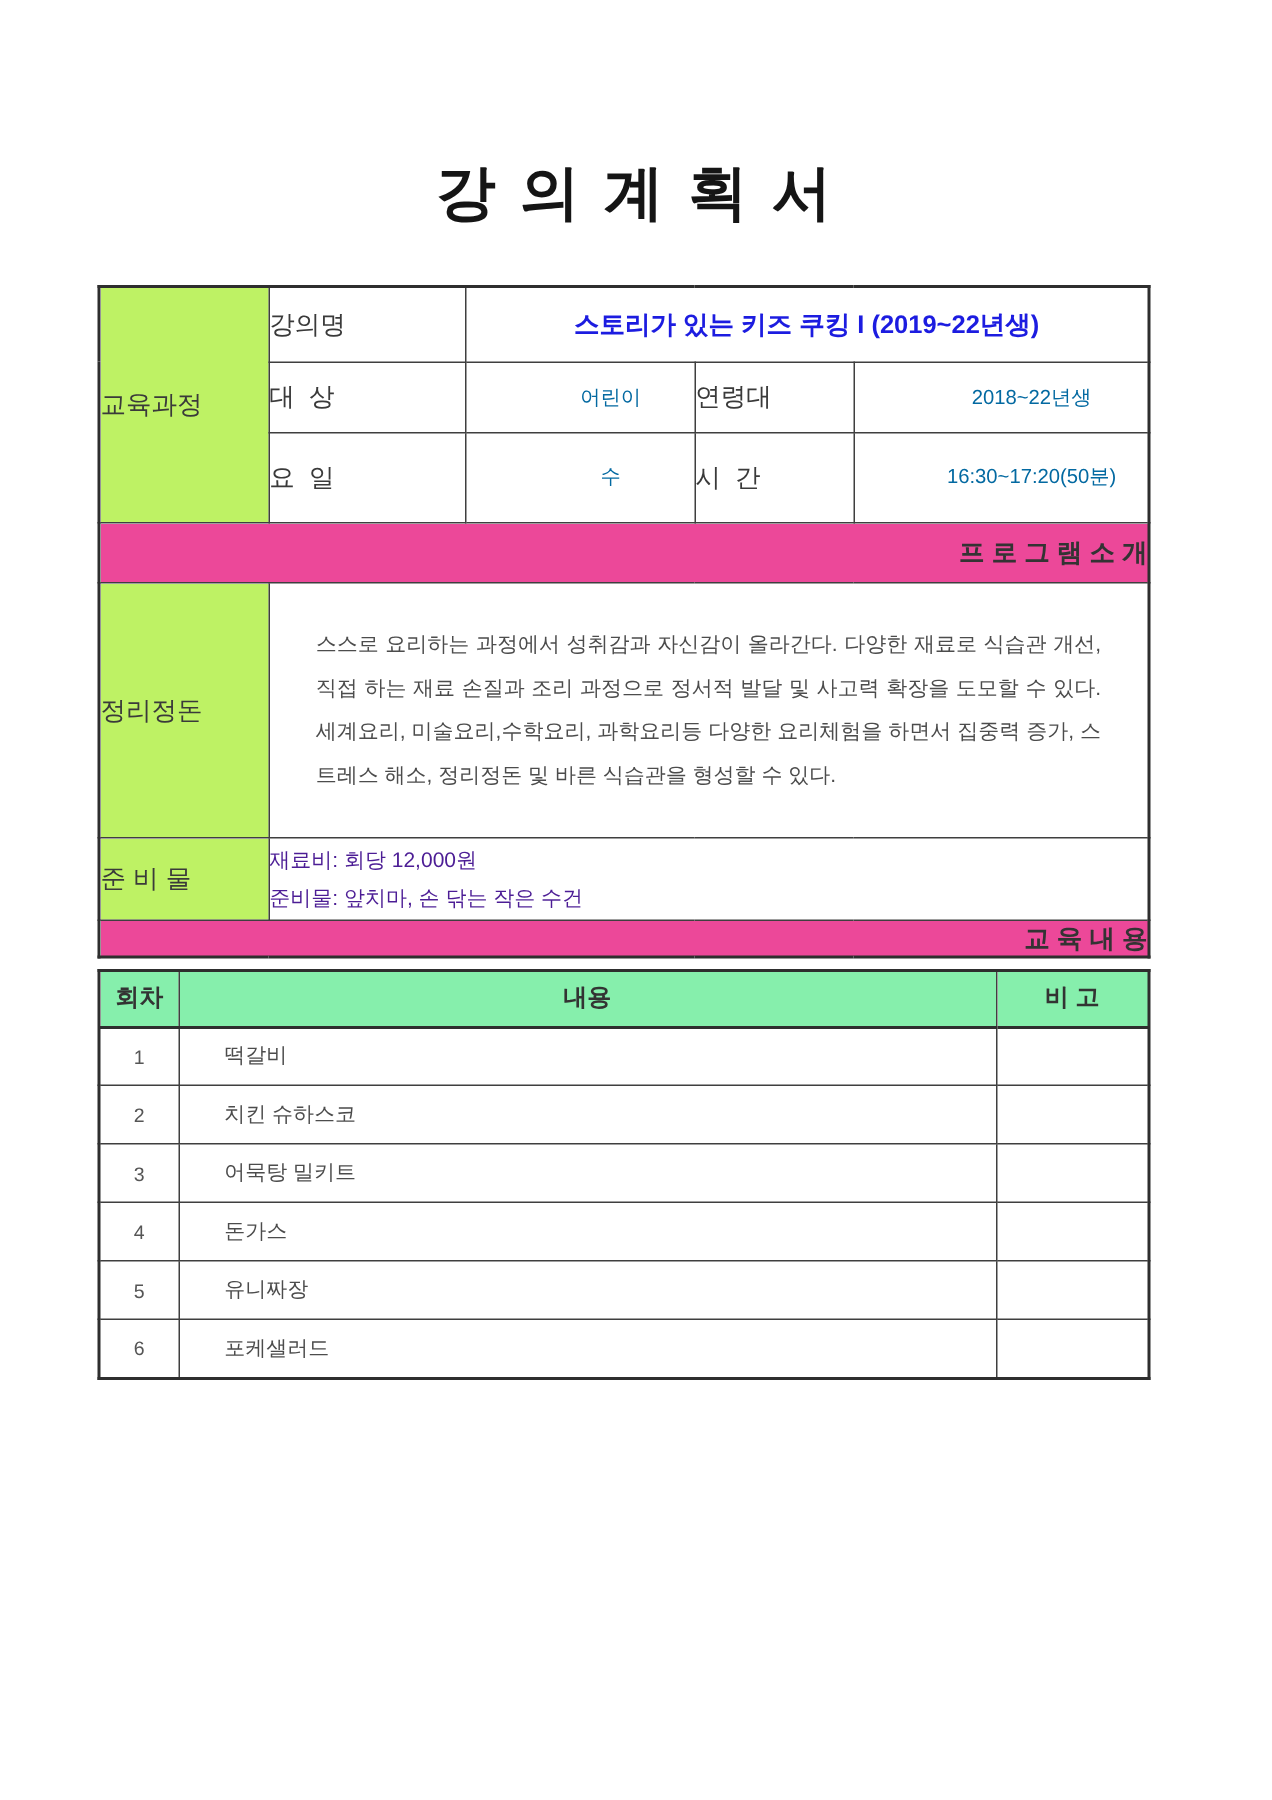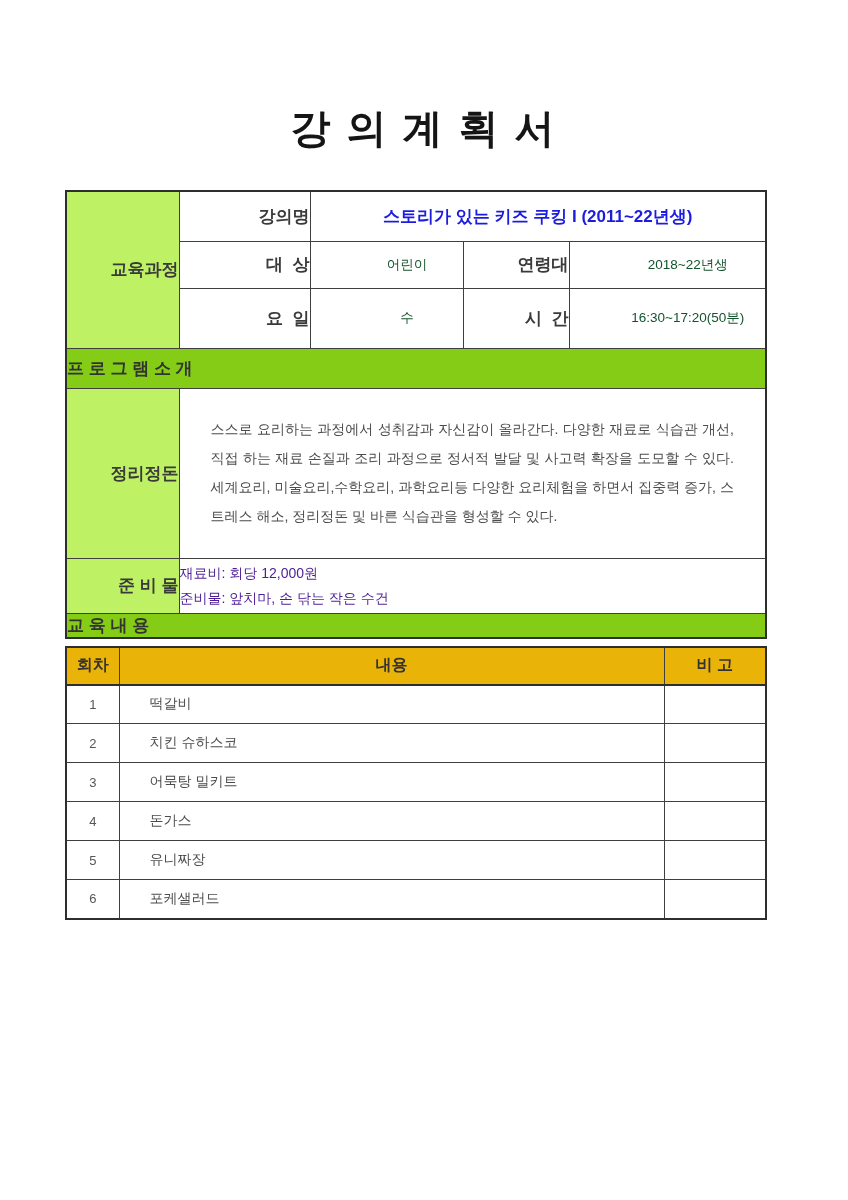--- a/index.html
+++ b/index.html
@@ -34,45 +34,45 @@
   .t1 { margin-top: 38px; }
   .t2 { margin-top: 7px; }
   td, th {
     border: 1px solid #3f3f3f;
     padding: 0;
     vertical-align: middle;
     overflow: hidden;
   }
   .shade { background: #bef264; }
   .label {
+    font-weight: normal;
+    font-size: 17px;
+    text-align: left;
+    color: #3a3a3a;
+    white-space: pre;
+  }
+  .value {
+    font-size: 13.5px;
+    text-align: center;
+    color: #0369a1;
+    white-space: pre;
+    padding-left: 41px;
+  }
+  .course-name {
+    font-weight: bold;
+    font-size: 17px;
+    text-align: center;
+    color: #1c1ce0;
+    white-space: pre;
+  }
+  .band {
+    background: #ec4899;
     font-weight: bold;
     font-size: 17px;
     text-align: right;
-    color: #3a3a3a;
-    white-space: pre;
-  }
-  .value {
-    font-size: 13.5px;
-    text-align: center;
-    color: #14532d;
-    white-space: pre;
-    padding-left: 41px;
-  }
-  .course-name {
-    font-weight: bold;
-    font-size: 17px;
-    text-align: center;
-    color: #1c1ce0;
-    white-space: pre;
-  }
-  .band {
-    background: #84cc16;
-    font-weight: bold;
-    font-size: 17px;
-    text-align: left;
     color: #333333;
     white-space: pre;
   }
   .overview-cell {
     padding: 0 31px;
     font-size: 14px;
     line-height: 29px;
     text-align: justify;
     color: #4c4c4c;
   }
@@ -80,21 +80,21 @@
     padding: 2px 0;
     font-size: 14px;
     line-height: 25px;
     color: #4c1d95;
   }
   .t2 th {
     font-weight: bold;
     font-size: 16px;
     text-align: center;
     color: #333333;
-    background: #eab308;
+    background: #86efac;
     border-bottom: 2px solid #2e2e2e;
     white-space: pre;
   }
   .session-no {
     font-size: 13px;
     text-align: center;
     color: #565656;
   }
   .session-content {
     font-size: 14px;
@@ -113,21 +113,21 @@
     <col style="width:113px">
       <col style="width:131px">
       <col style="width:153px">
       <col style="width:106px">
       <col style="width:197px">
   </colgroup>
   <tbody>
       <tr style="height:50px">
     <td class="shade label" rowspan="3">교육과정</td>
     <td class="label">강의명</td>
-    <td class="course-name" colspan="3">스토리가 있는 키즈 쿠킹 I (2011~22년생)</td>
+    <td class="course-name" colspan="3">스토리가 있는 키즈 쿠킹 I (2019~22년생)</td>
   </tr>
   <tr style="height:47px">
     <td class="label">대  상</td>
     <td class="value">어린이</td>
     <td class="label">연령대</td>
     <td class="value">2018~22년생</td>
   </tr>
   <tr style="height:60px">
     <td class="label">요  일</td>
     <td class="value">수</td>

